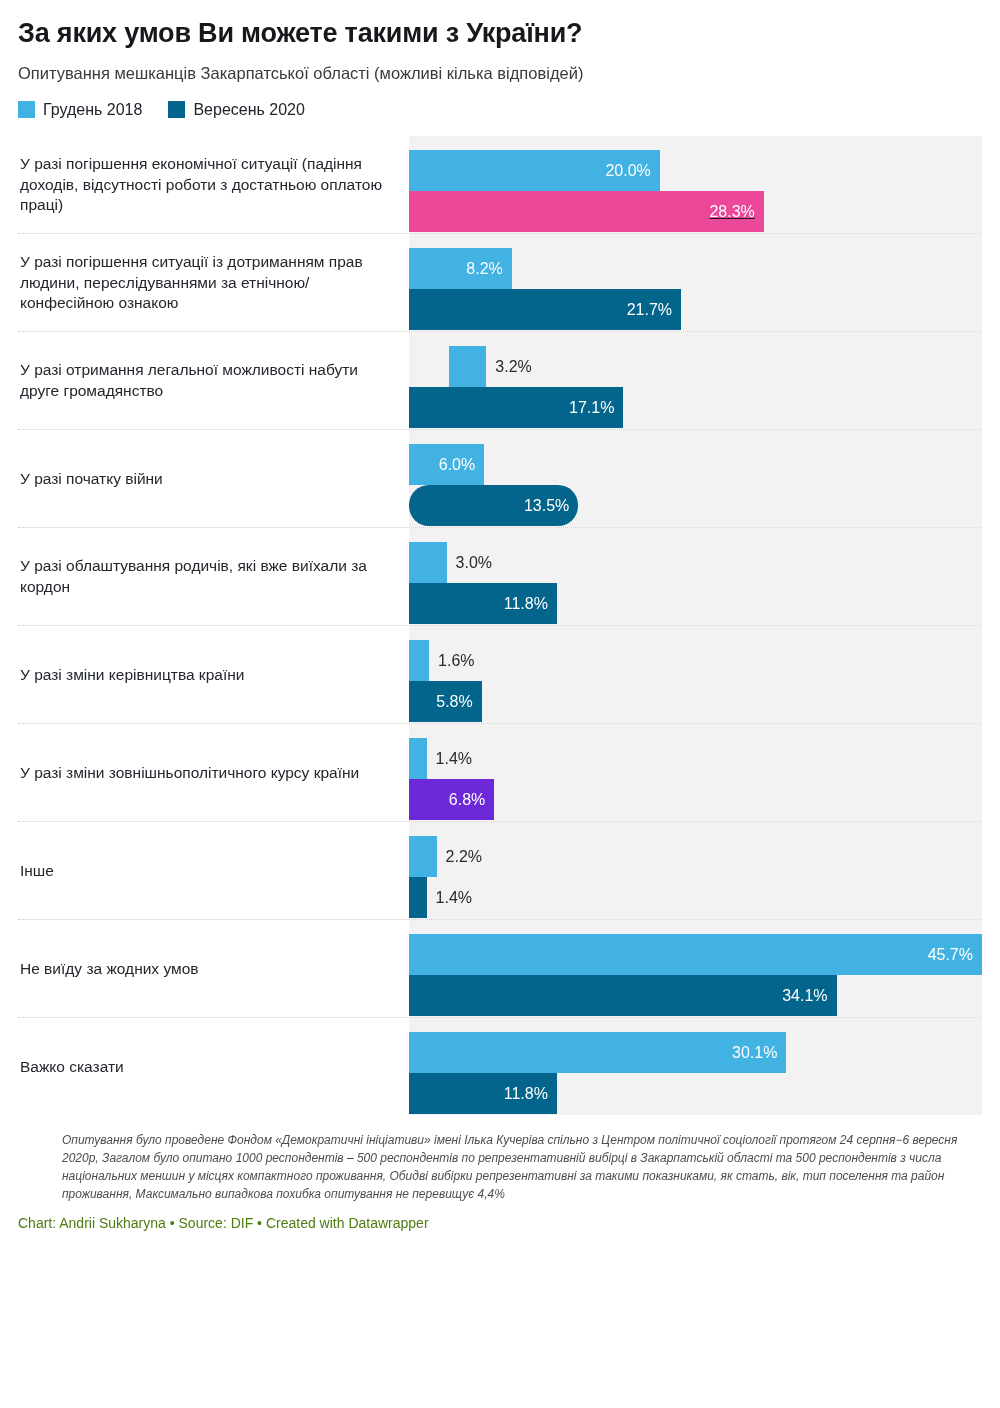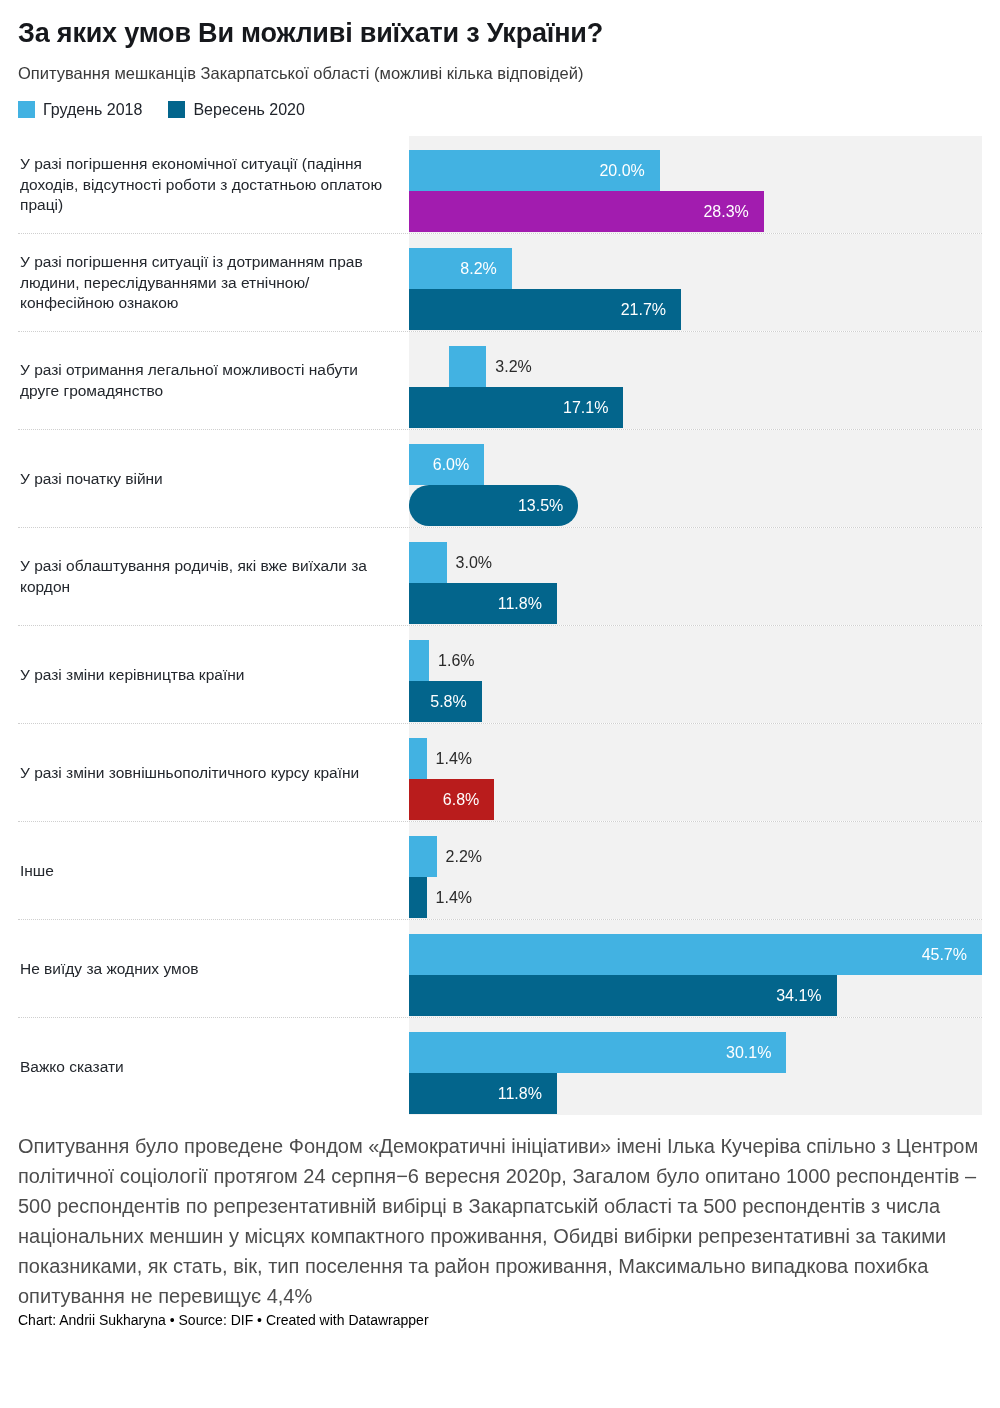--- a/index.html
+++ b/index.html
@@ -108,50 +108,52 @@
     height: 100%;
     display: flex;
     align-items: center;
     justify-content: flex-end;
     box-sizing: border-box;
     flex: 0 0 auto;
   }
   .bar-value-in {
     color: #ffffff;
     font-size: 16px;
-    padding-right: 15px;
+    padding-right: 9px;
     white-space: nowrap;
   }
   .bar-value-out {
     color: #2a2a2a;
     font-size: 16px;
     padding-left: 9px;
     white-space: nowrap;
   }
 
   
   .notes {
-    font-size: 20px;
+    font-size: 12px;
+    font-style: italic;
     line-height: 1.5;
     color: #4d4d4d;
     margin-top: 16px;
+    margin-left: 44px;
   }
   .credits {
     font-size: 14px;
-    color: #000000;
-    margin-top: 0;
+    color: #4d7c0f;
+    margin-top: 11px;
     line-height: 1.3;
   }
 </style>
 </head>
 <body>
 
 <div id="chart-root">
 
-  <h1 class="chart-title">За яких умов Ви можливі виїхати з України?</h1>
+  <h1 class="chart-title">За яких умов Ви можете такими з України?</h1>
 
   <div class="chart-subtitle">Опитування мешканців Закарпатської області (можливі кілька відповідей)</div>
 
   <div class="legend" id="legend">
       <div class="legend-item">
         <span class="legend-swatch" style="background: rgb(66, 178, 226);"></span>
         <span class="legend-label">Грудень 2018</span>
       </div>
       <div class="legend-item">
         <span class="legend-swatch" style="background: rgb(3, 101, 140);"></span>
@@ -163,21 +165,21 @@
       <div class="row" style="height: 97px;">
         <div class="row-label">У разі погіршення економічної ситуації (падіння доходів, відсутності роботи з достатньою оплатою праці)</div>
         <div class="row-bars">
           <div class="row-pad-top"></div>
           <div class="bar" style="height: 41px;">
             <div class="bar-fill" style="background: rgb(66, 178, 226); width: 43.7637%;">
               <span class="bar-value-in">20.0%</span>
             </div>
           </div>
           <div class="bar" style="height: 41px;">
-            <div class="bar-fill" style="background: #a21caf; width: 61.9256%;">
+            <div class="bar-fill" style="background: #ec4899; width: 61.9256%; text-decoration: underline;">
               <span class="bar-value-in">28.3%</span>
             </div>
           </div>
           <div class="row-pad-bottom"></div>
         </div>
       </div>
       <div class="row" style="height: 97px;">
         <div class="row-label">У разі погіршення ситуації із дотриманням прав людини, переслідуваннями за етнічною/конфесійною ознакою</div>
         <div class="row-bars">
           <div class="row-pad-top"></div>
@@ -261,21 +263,21 @@
       </div>
       <div class="row" style="height: 97px;">
         <div class="row-label">У разі зміни зовнішньополітичного курсу країни</div>
         <div class="row-bars">
           <div class="row-pad-top"></div>
           <div class="bar" style="height: 41px;">
             <div class="bar-fill" style="background: rgb(66, 178, 226); width: 3.06346%;"></div>
             <span class="bar-value-out">1.4%</span>
           </div>
           <div class="bar" style="height: 41px;">
-            <div class="bar-fill" style="background: #b91c1c; width: 14.8796%;">
+            <div class="bar-fill" style="background: #6d28d9; width: 14.8796%;">
               <span class="bar-value-in">6.8%</span>
             </div>
           </div>
           <div class="row-pad-bottom"></div>
         </div>
       </div>
       <div class="row" style="height: 97px;">
         <div class="row-label">Інше</div>
         <div class="row-bars">
           <div class="row-pad-top"></div>

